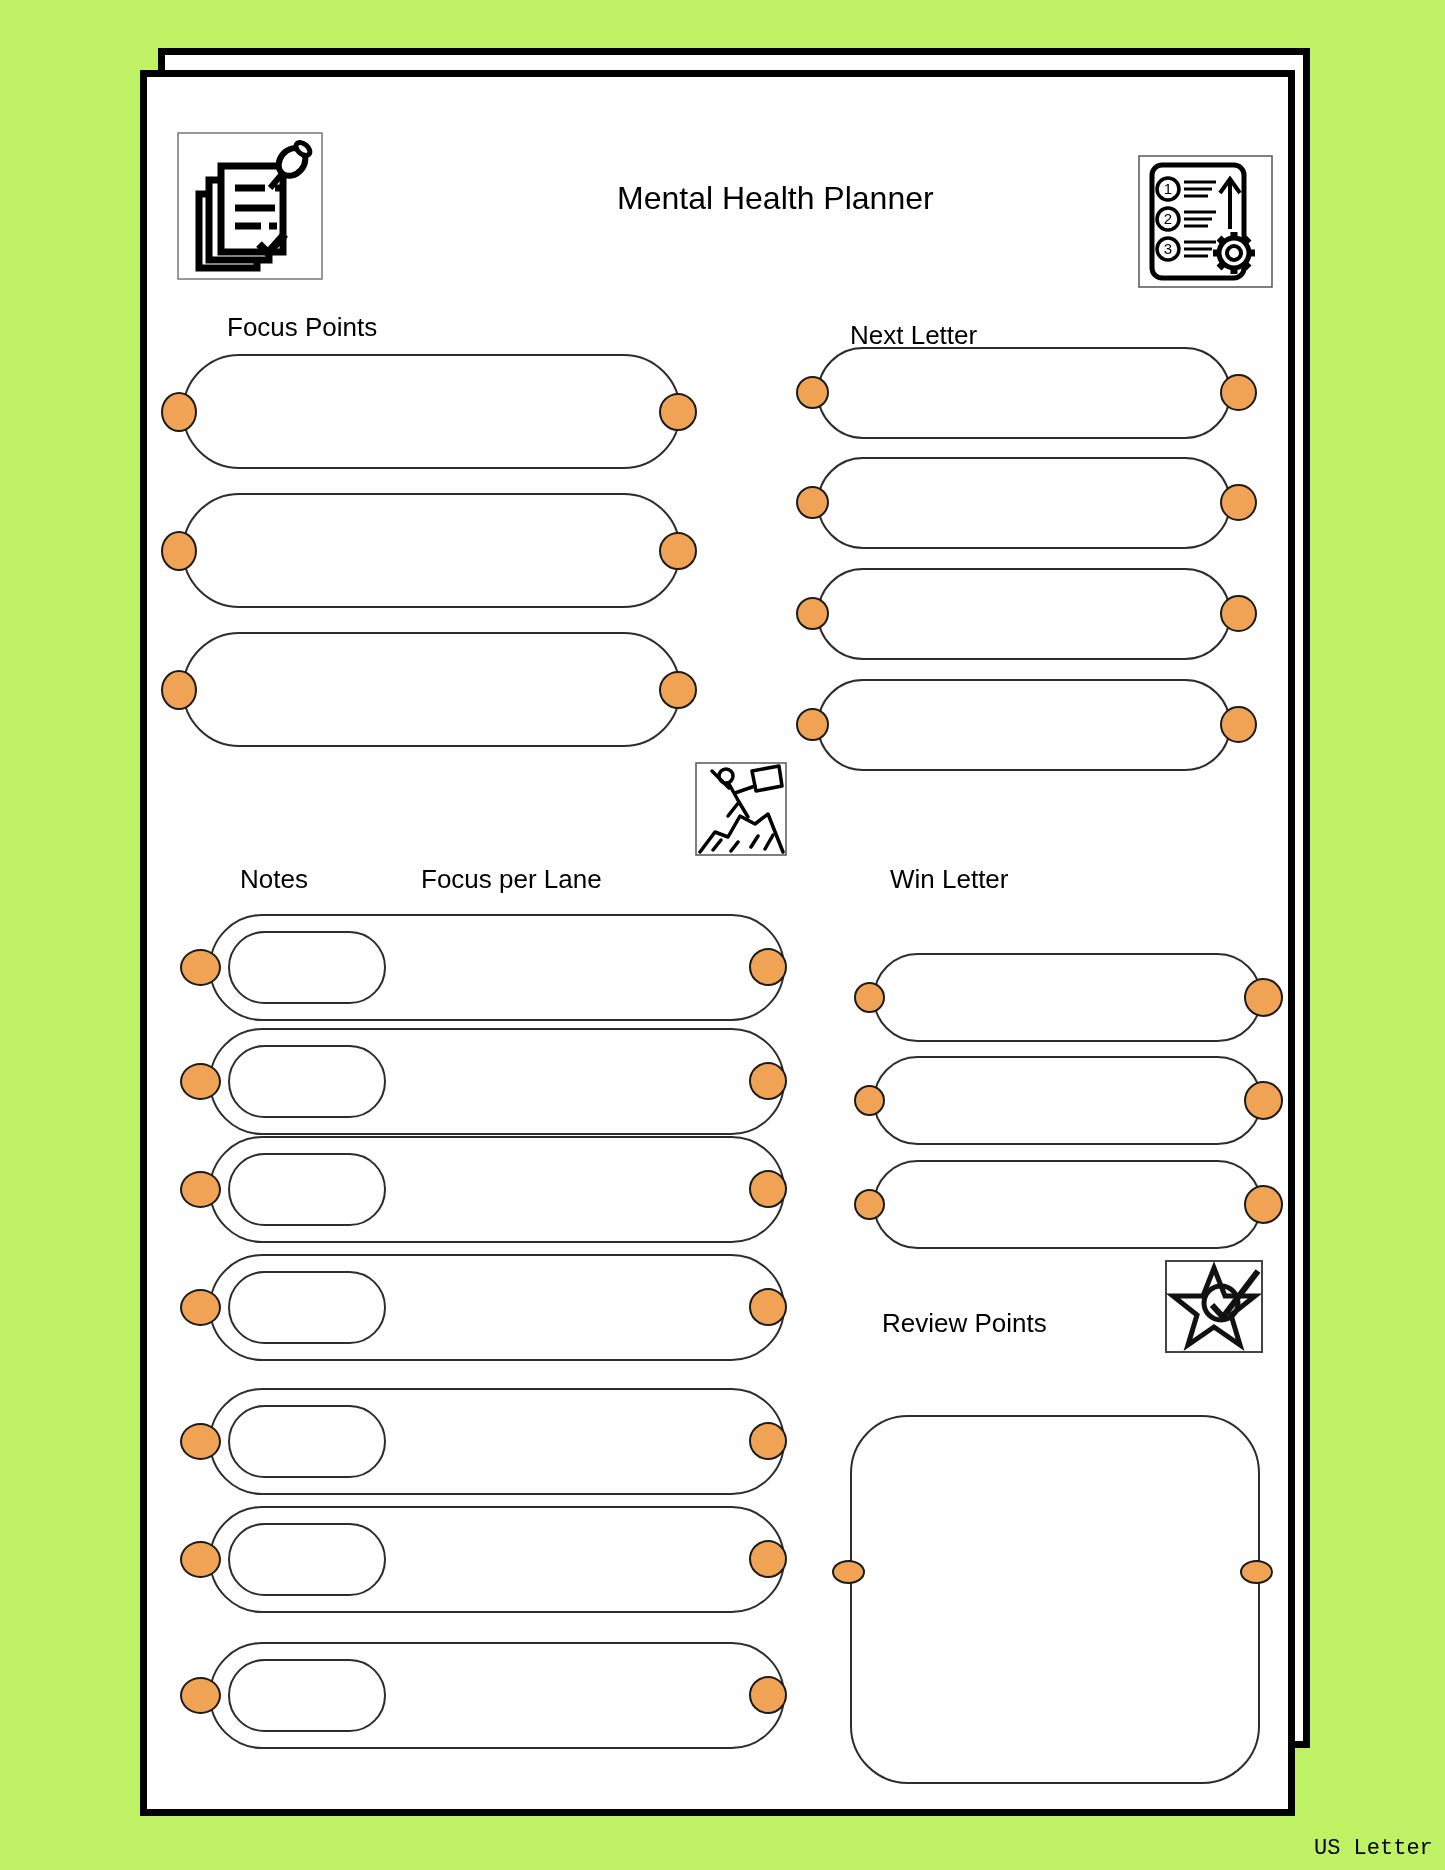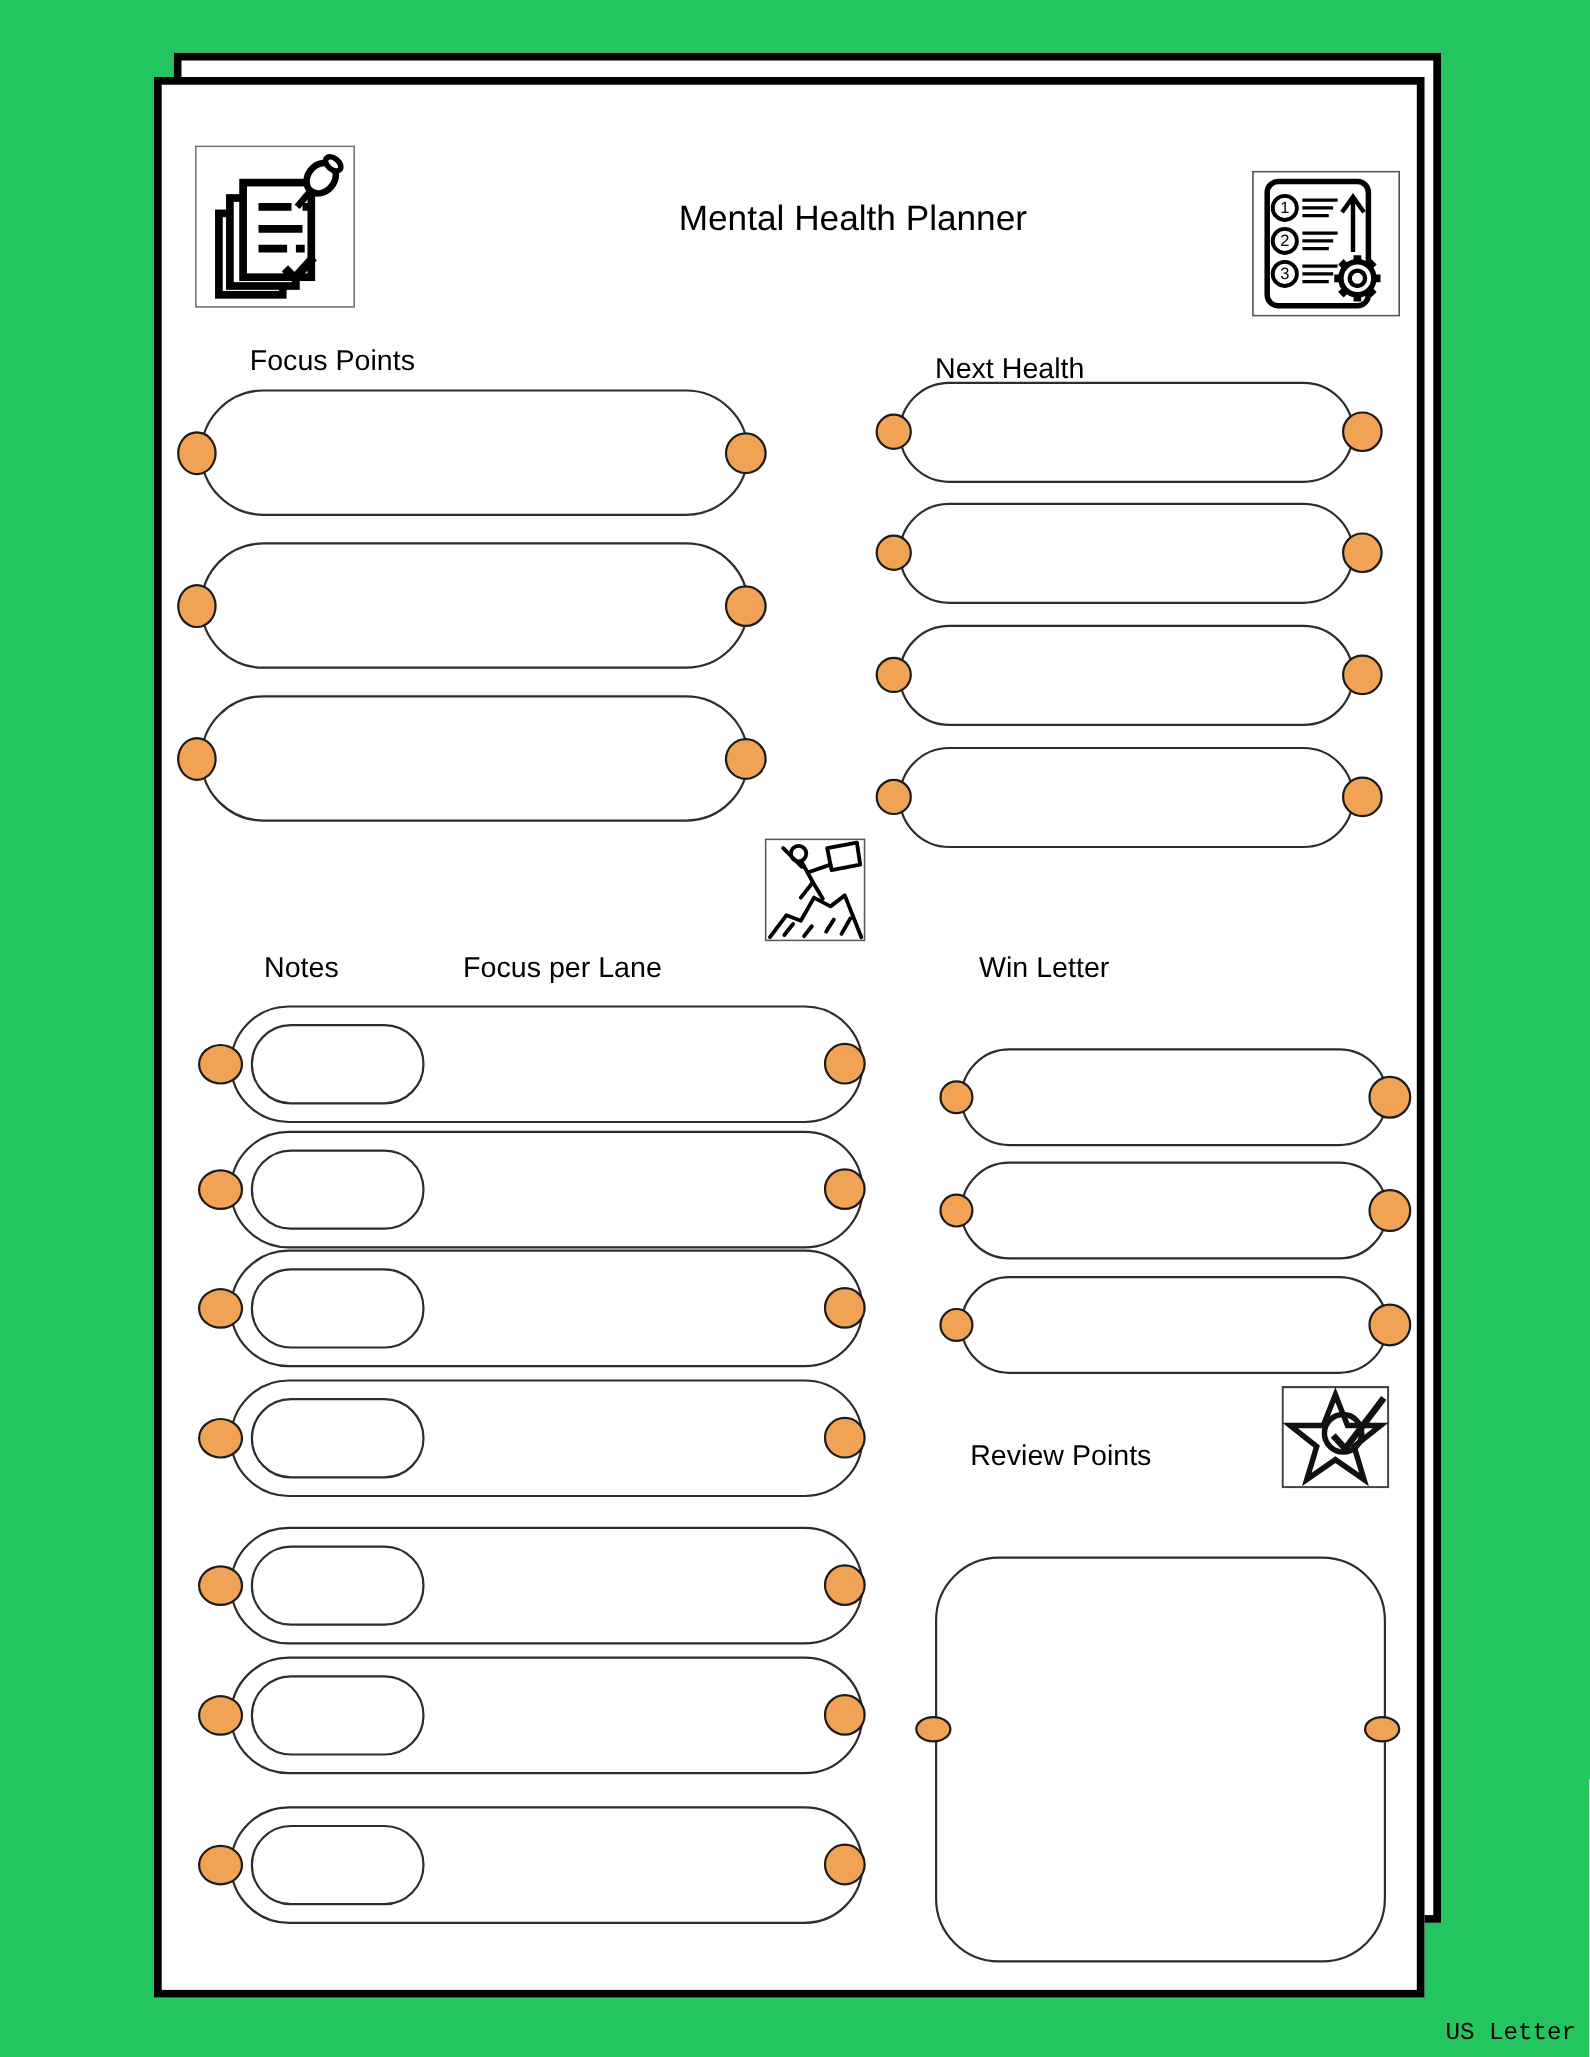--- a/index.html
+++ b/index.html
@@ -1,16 +1,16 @@
 <!DOCTYPE html>
 <html><head>
 <meta charset="utf-8">
 <style>
   html,body{margin:0;padding:0;background:#ffffff;}
-  .canvas{position:relative;width:1445px;height:1870px;background:#22c55e;
+  .canvas{position:relative;width:1445px;height:1870px;background:#bef264;
           font-family:"Liberation Sans", sans-serif;color:#000;overflow:hidden;}
   .sheet-shadow{position:absolute;left:158px;top:48px;width:1152px;height:1700px;
           border:7px solid #000;background:#fff;box-sizing:border-box;}
   .sheet-main{position:absolute;left:140px;top:70px;width:1155px;height:1746px;
           border:7px solid #000;background:#fff;box-sizing:border-box;}
   .title{position:absolute;left:617px;top:180px;font-size:32px;white-space:nowrap;}
   .heading{position:absolute;font-size:26px;white-space:nowrap;}
   .pill{position:absolute;border:2px solid #2d2d2d;border-radius:999px;background:#fff;box-sizing:border-box;}
   .dot{position:absolute;background:#F0A355;border:2px solid #1b1b1b;border-radius:50%;box-sizing:border-box;z-index:5;}
   .review-box{position:absolute;left:850px;top:1415px;width:410px;height:369px;
@@ -72,21 +72,21 @@
   <div class="pill" style="left:182px;top:354px;width:499px;height:115px"></div>
   <div class="pill" style="left:182px;top:493px;width:499px;height:115px"></div>
   <div class="pill" style="left:182px;top:632px;width:499px;height:115px"></div>
   <div class="dot" style="left:161px;top:392px;width:36px;height:40px"></div>
   <div class="dot" style="left:161px;top:531px;width:36px;height:40px"></div>
   <div class="dot" style="left:161px;top:670px;width:36px;height:40px"></div>
   <div class="dot" style="left:659px;top:393px;width:38px;height:38px"></div>
   <div class="dot" style="left:659px;top:532px;width:38px;height:38px"></div>
   <div class="dot" style="left:659px;top:671px;width:38px;height:38px"></div>
 
-  <div class="heading" style="left:850px;top:320px">Next Health</div>
+  <div class="heading" style="left:850px;top:320px">Next Letter</div>
   <div class="pill" style="left:817px;top:347px;width:414px;height:92px"></div>
   <div class="pill" style="left:817px;top:457px;width:414px;height:92px"></div>
   <div class="pill" style="left:817px;top:568px;width:414px;height:92px"></div>
   <div class="pill" style="left:817px;top:679px;width:414px;height:92px"></div>
   <div class="dot" style="left:796px;top:376px;width:33px;height:33px"></div>
   <div class="dot" style="left:796px;top:486px;width:33px;height:33px"></div>
   <div class="dot" style="left:796px;top:597px;width:33px;height:33px"></div>
   <div class="dot" style="left:796px;top:708px;width:33px;height:33px"></div>
   <div class="dot" style="left:1220px;top:374px;width:37px;height:37px"></div>
   <div class="dot" style="left:1220px;top:484px;width:37px;height:37px"></div>

